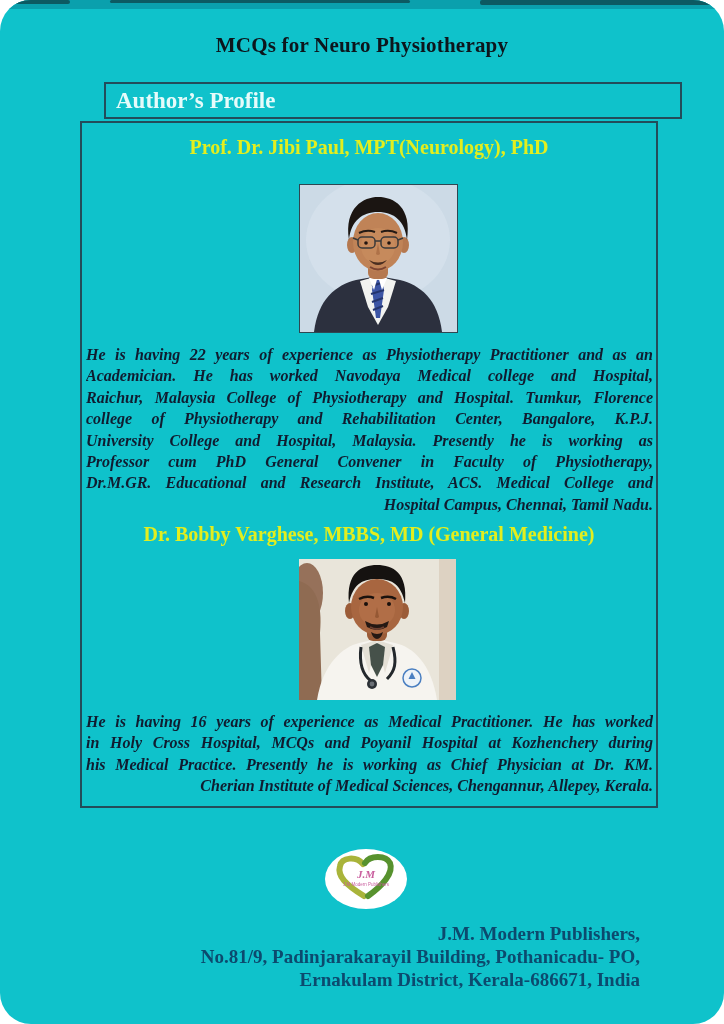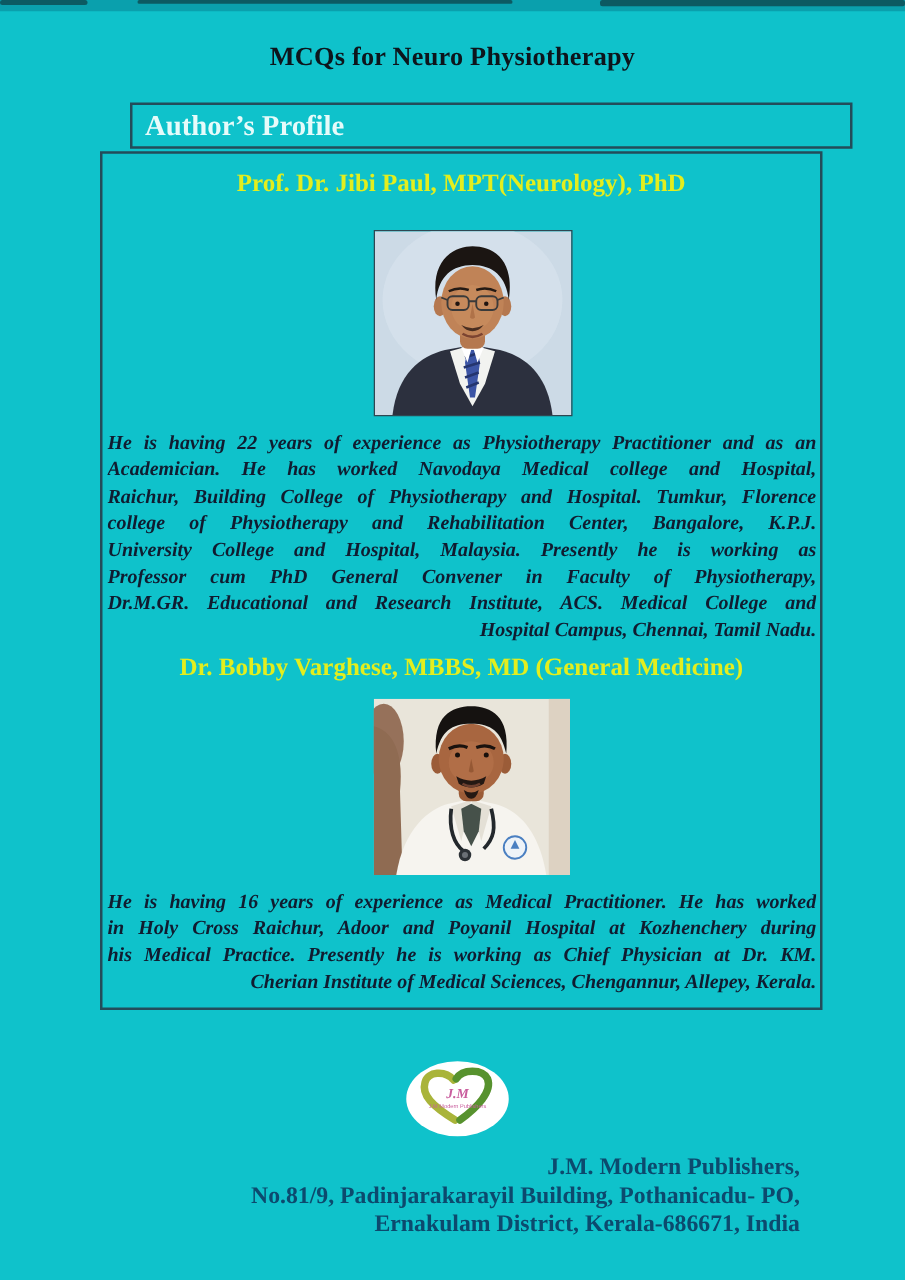--- a/index.html
+++ b/index.html
@@ -6,20 +6,21 @@
   body {
     width: 724px; height: 1024px;
     font-family: "Liberation Serif", serif;
     overflow: hidden;
   }
   .page {
     position: relative;
     width: 724px; height: 1024px;
     background: #0fc2cb;
     overflow: hidden;
+    border-radius: 31px;
   }
   .top-band {
     position: absolute; left: 0; top: 0;
     width: 724px; height: 9px;
     background: #0aa0ad;
   }
   .smudge {
     position: absolute; background: #0d4d55;
     border-radius: 2px; opacity: 0.85;
   }
@@ -133,21 +134,21 @@
     <circle cx="66" cy="58" r="1.8" fill="#201410"></circle>
     <circle cx="89" cy="58" r="1.8" fill="#201410"></circle>
     <path d="M78,58 L76,69 q2,2 4,0 Z" fill="#a96b43" opacity="0.8"></path>
     <path d="M69,75 q9,5 18,0 q-4,5 -9,5 q-5,0 -9,-5 Z" fill="#4a2e20"></path>
     <path d="M70,82 q8,5 16,0" stroke="#7c4431" stroke-width="2" fill="none"></path>
   </svg>
 
   <div class="bio b1">
     <div class="jline">He is having 22 years of experience as Physiotherapy Practitioner and as an</div>
     <div class="jline">Academician. He has worked Navodaya Medical college and Hospital,</div>
-    <div class="jline">Raichur, Building College of Physiotherapy and Hospital. Tumkur, Florence</div>
+    <div class="jline">Raichur, Malaysia College of Physiotherapy and Hospital. Tumkur, Florence</div>
     <div class="jline">college of Physiotherapy and Rehabilitation Center, Bangalore, K.P.J.</div>
     <div class="jline">University College and Hospital, Malaysia. Presently he is working as</div>
     <div class="jline">Professor cum PhD General Convener in Faculty of Physiotherapy,</div>
     <div class="jline">Dr.M.GR. Educational and Research Institute, ACS. Medical College and</div>
     <div class="lastline">Hospital Campus, Chennai, Tamil Nadu.</div>
   </div>
 
   <div class="author-heading h2">Dr. Bobby Varghese, MBBS, MD (General Medicine)</div>
 
   <svg class="photo p2" width="157" height="141" viewBox="0 0 157 141">
@@ -174,21 +175,21 @@
     <circle cx="67" cy="45" r="2" fill="#19100c"></circle>
     <circle cx="90" cy="45" r="2" fill="#19100c"></circle>
     <path d="M78,48 L76,58 q2,2 4,0 Z" fill="#8e5230" opacity="0.8"></path>
     <path d="M66,62 q12,7 24,0 l-2,6 q-10,6 -20,0 Z" fill="#241813"></path>
     <path d="M71,68 q7,4 14,0" stroke="#6e4030" stroke-width="2" fill="none"></path>
     <path d="M72,73 q6,4 12,0 q-2,7 -6,7 q-4,0 -6,-7 Z" fill="#241813"></path>
   </svg>
 
   <div class="bio b2">
     <div class="jline">He is having 16 years of experience as Medical Practitioner. He has worked</div>
-    <div class="jline">in Holy Cross Raichur, Adoor and Poyanil Hospital at Kozhenchery during</div>
+    <div class="jline">in Holy Cross Hospital, MCQs and Poyanil Hospital at Kozhenchery during</div>
     <div class="jline">his Medical Practice. Presently he is working as Chief Physician at Dr. KM.</div>
     <div class="lastline">Cherian Institute of Medical Sciences, Chengannur, Allepey, Kerala.</div>
   </div>
 
   <div class="logo-wrap">
     <svg width="84" height="62" viewBox="0 0 84 62">
       <ellipse cx="42" cy="31" rx="41" ry="30" fill="#ffffff"></ellipse>
       <path d="M40,48 C22,37 13,28 16,18 C18,9 32,8 39,16" stroke="#a9b43a" stroke-width="6" fill="none" stroke-linecap="round"></path>
       <path d="M41,15 C46,7 62,7 66,15 C70,25 58,38 44,48" stroke="#57922e" stroke-width="6" fill="none" stroke-linecap="round"></path>
       <text x="42" y="30" text-anchor="middle" font-family="Liberation Serif, serif" font-style="italic" font-weight="bold" font-size="11" fill="#c95e9e">J.M</text>

